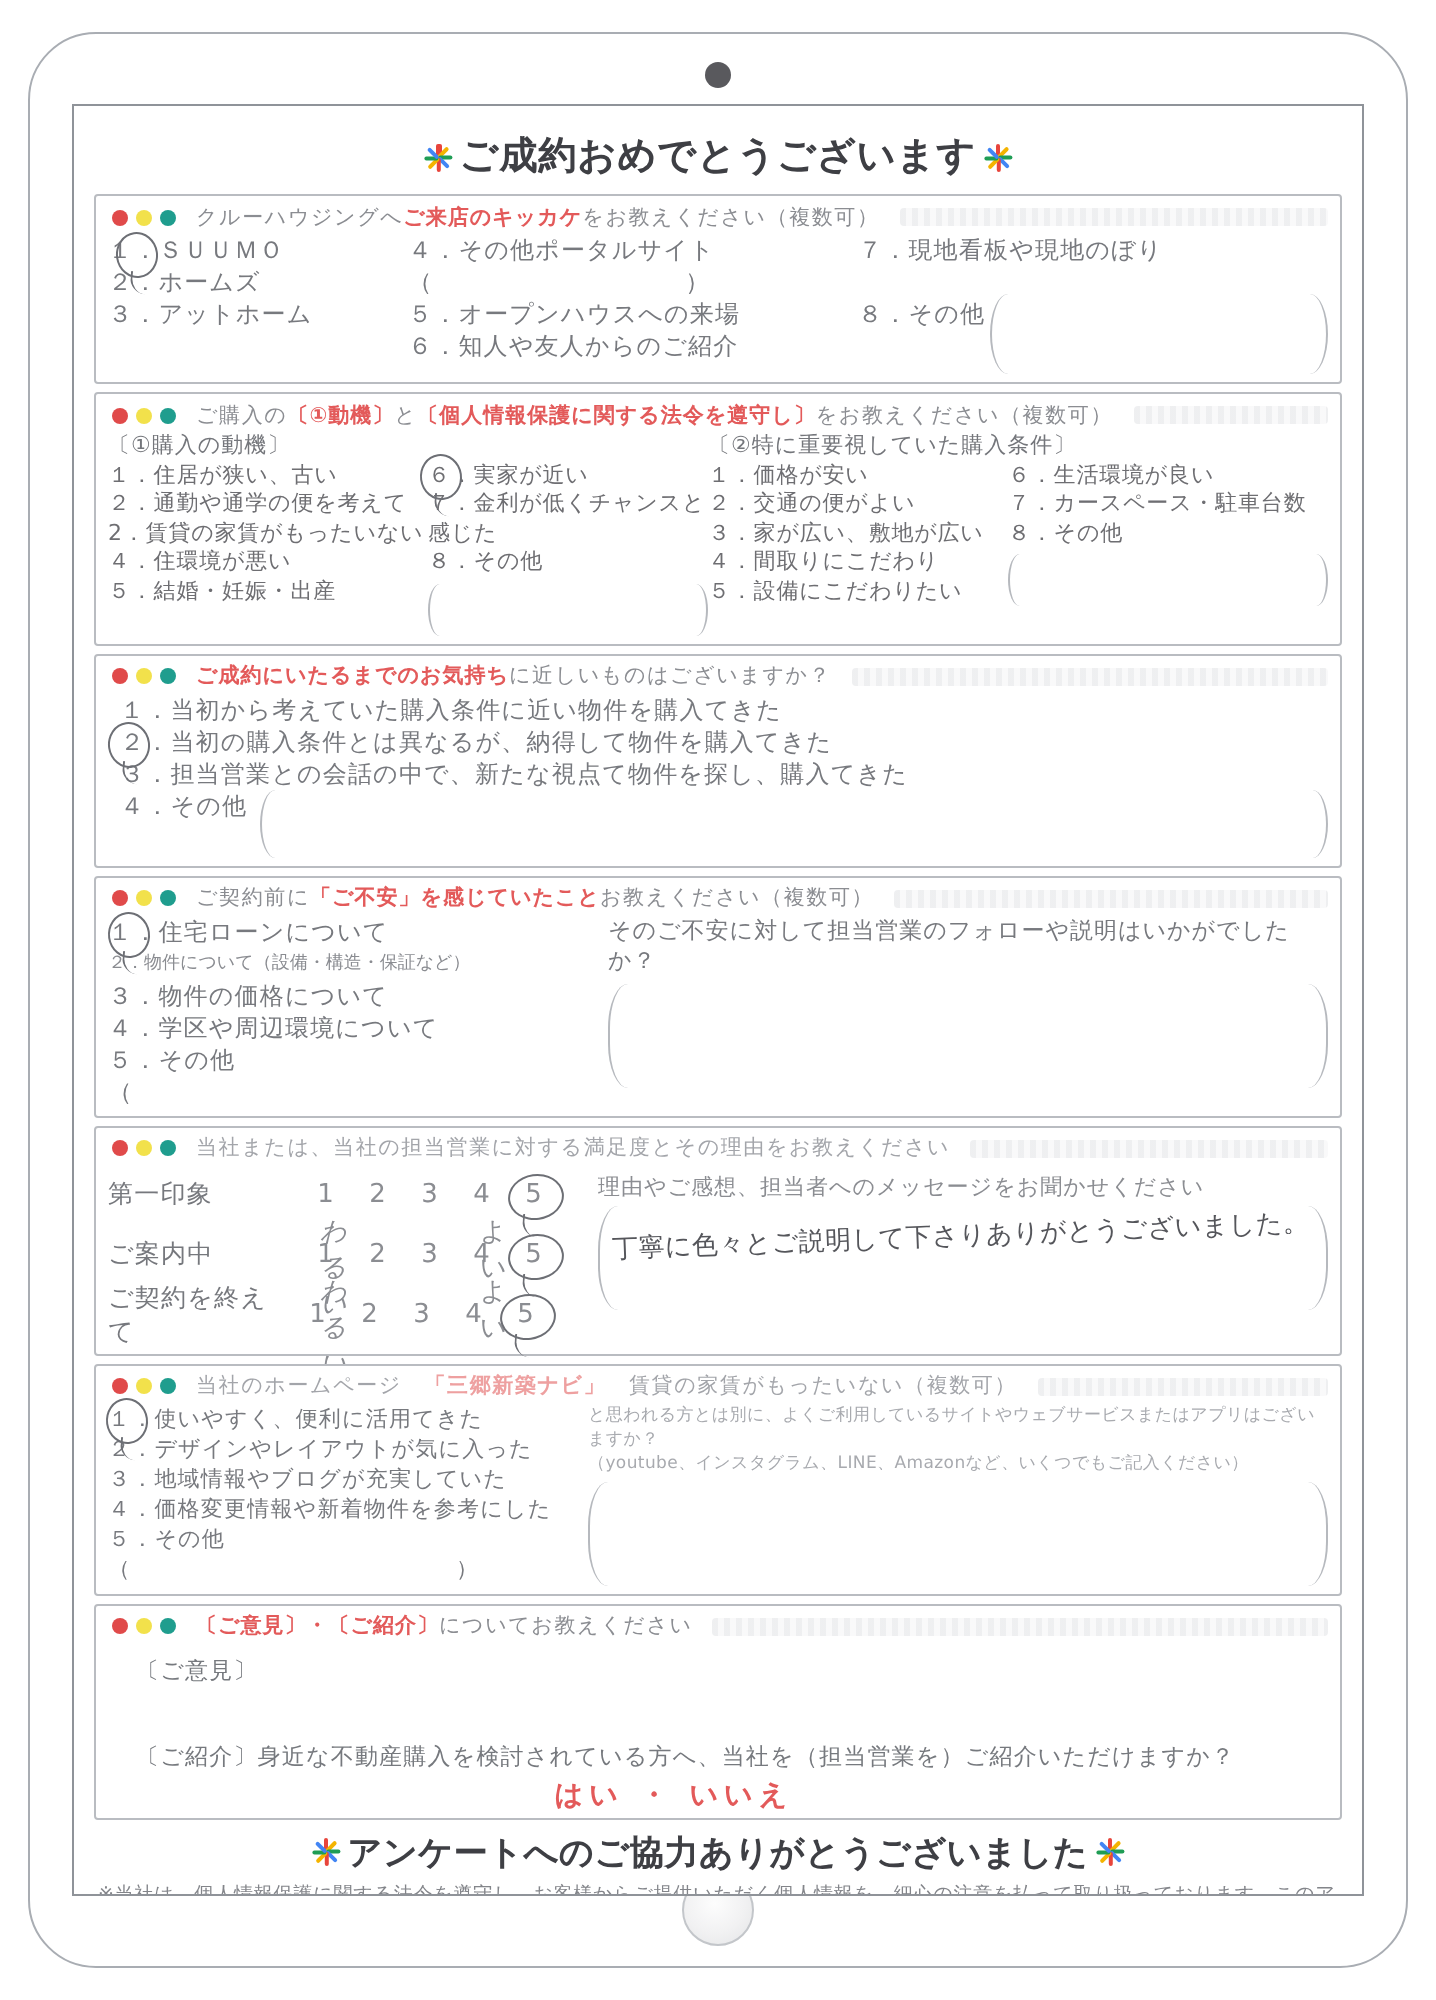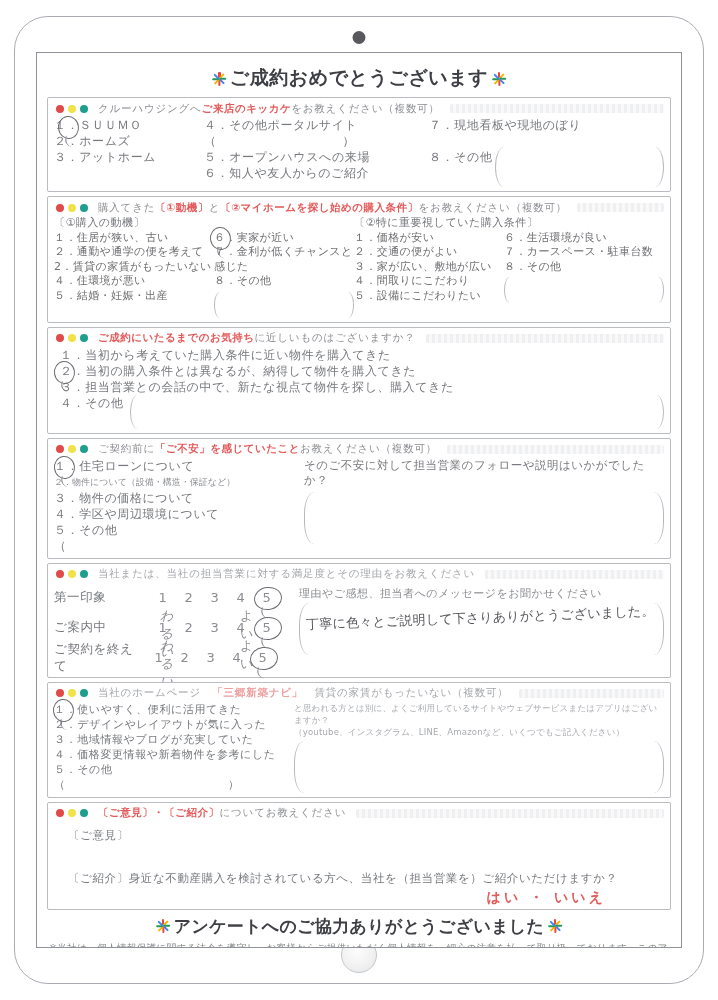--- a/index.html
+++ b/index.html
@@ -121,21 +121,21 @@
   
   .foot-title{
     text-align:center;font-weight:bold;font-size:17px;color:#3e3f44;
     margin:5px 0 3px 0;white-space:nowrap;letter-spacing:.3px;
   }
   .foot-note{
     font-size:9.5px;line-height:14px;color:#83858a;letter-spacing:.4px;
     padding:0 2px;
   }
   .yn{
-    text-align:right;color:#e35a5a;font-size:14px;font-weight:bold;
+    text-align:center;color:#e35a5a;font-size:14px;font-weight:bold;
     letter-spacing:3px;padding-right:58px;margin-top:3px;
   }
   .ko-label{font-size:11.5px;letter-spacing:.6px;color:#76797e;}
 </style>
 </head>
 <body>
 
 <div class="tablet">
   <div class="camera"></div>
   <div class="home-btn"></div>
@@ -180,21 +180,21 @@
         </div>
       </div>
 
       <div class="sec">
         <div class="sec-head">
           <span class="dots">
             <span class="dot d-red"></span>
             <span class="dot d-yel"></span>
             <span class="dot d-grn"></span>
           </span>
-          <span class="sec-title"><span>購入てきた</span><b>〔①動機〕</b><span>と</span><b>〔②マイホームを探し始めの購入条件〕</b><span>をお教えください（複数可）</span></span>
+          <span class="sec-title"><span>ご購入の</span><b>〔①動機〕</b><span>と</span><b>〔個人情報保護に関する法令を遵守し〕</b><span>をお教えください（複数可）</span></span>
         </div>
         <div class="cols" style="font-size:11px;line-height:14.5px;letter-spacing:.4px;">
 
           <div class="c1" style="position:relative;">
             <div class="grp-label">〔①購入の動機〕</div>
             <div class="two">
               <div>
                 <div>１．住居が狭い、古い</div>
                 <div>２．通勤や通学の便を考えて</div>
                 <div class="sm">2．賃貸の家賃がもったいない</div>

